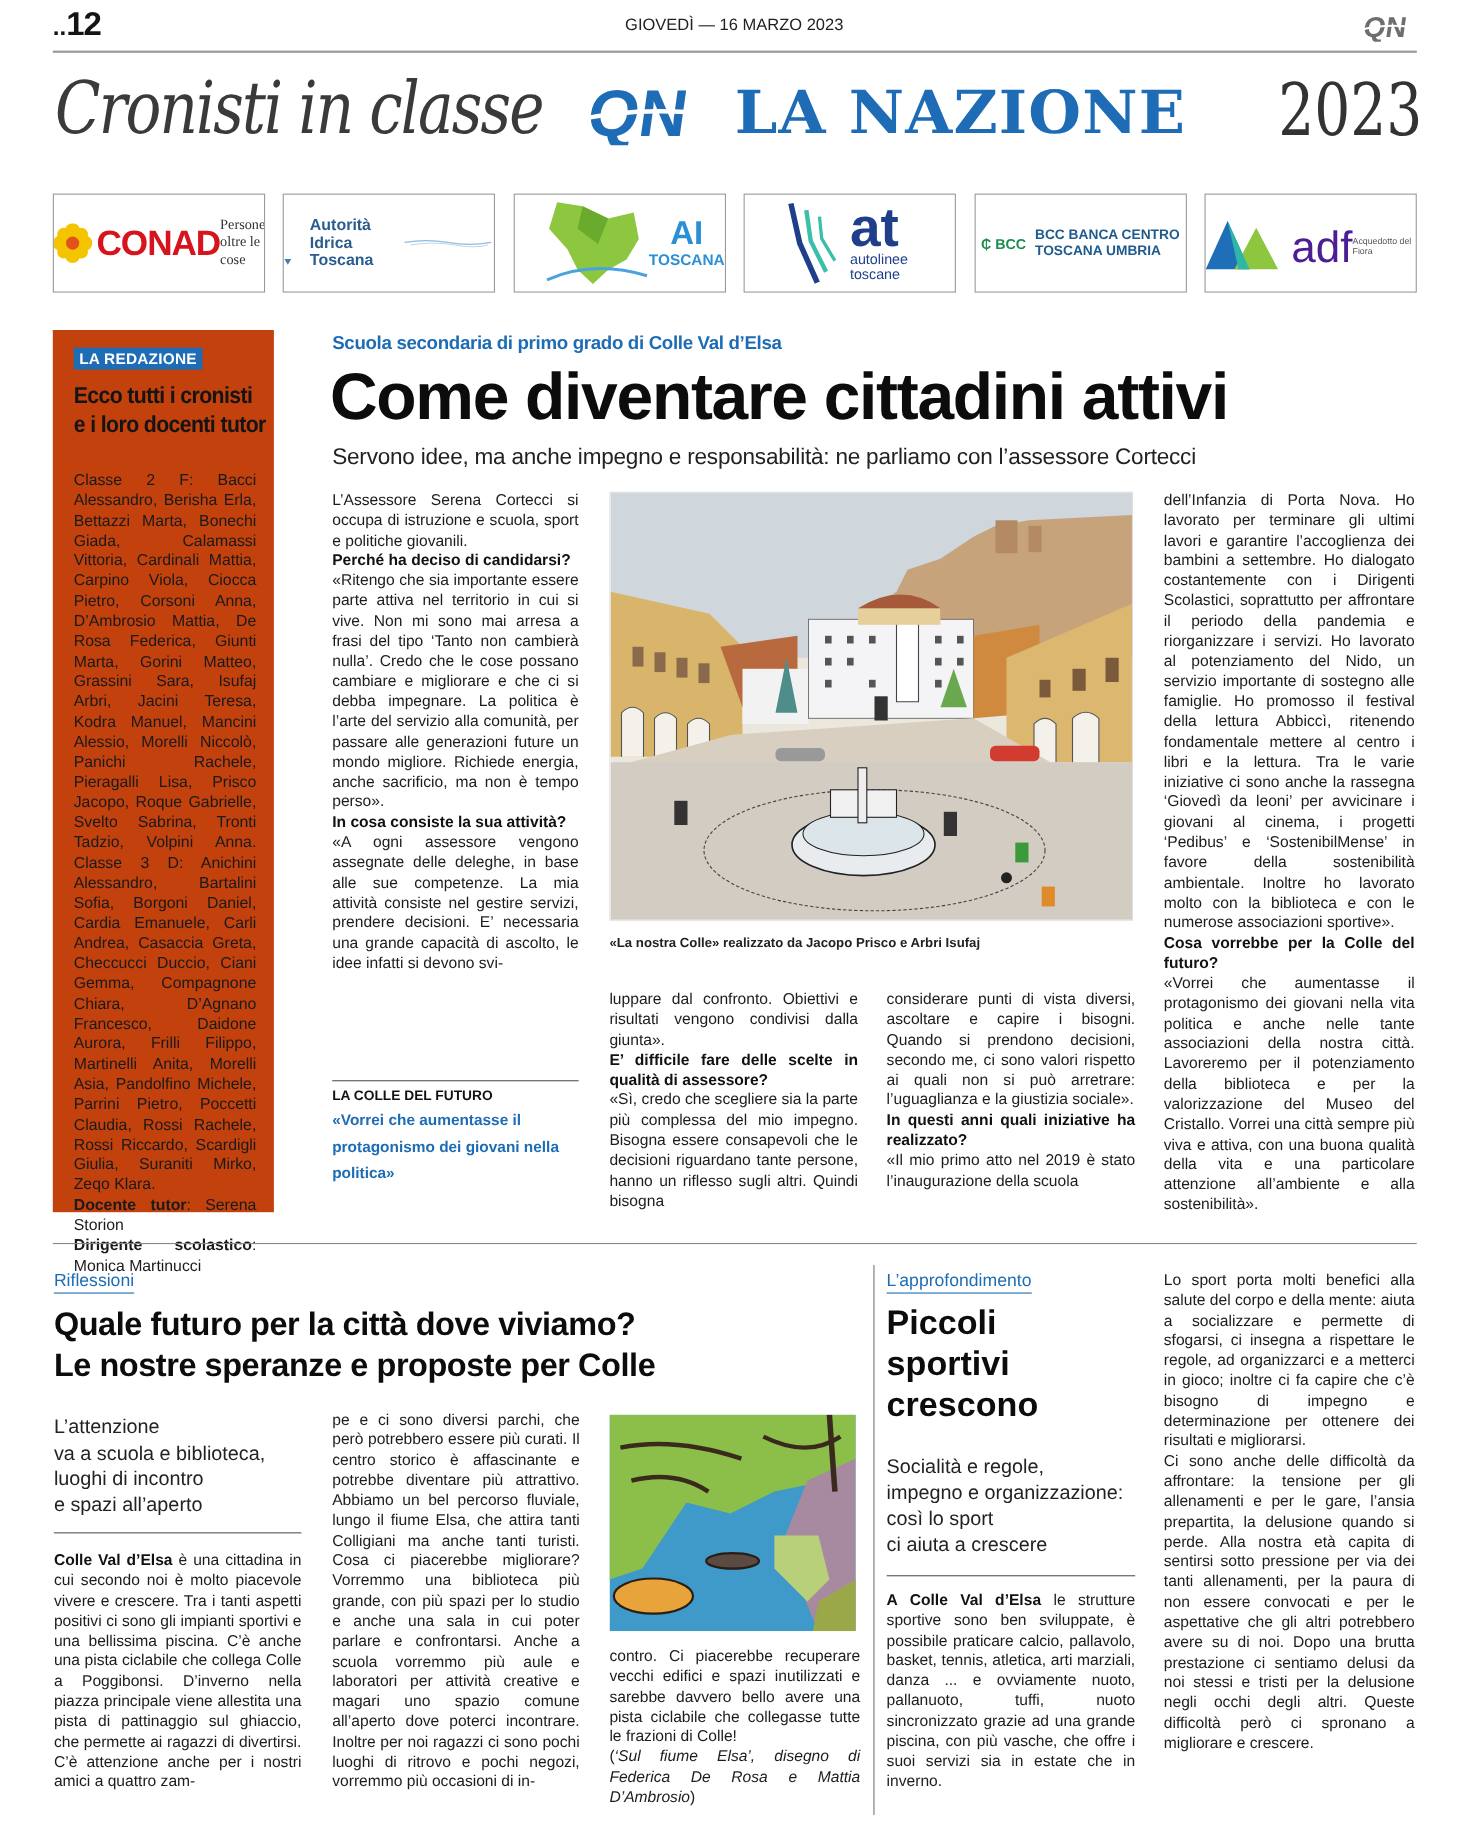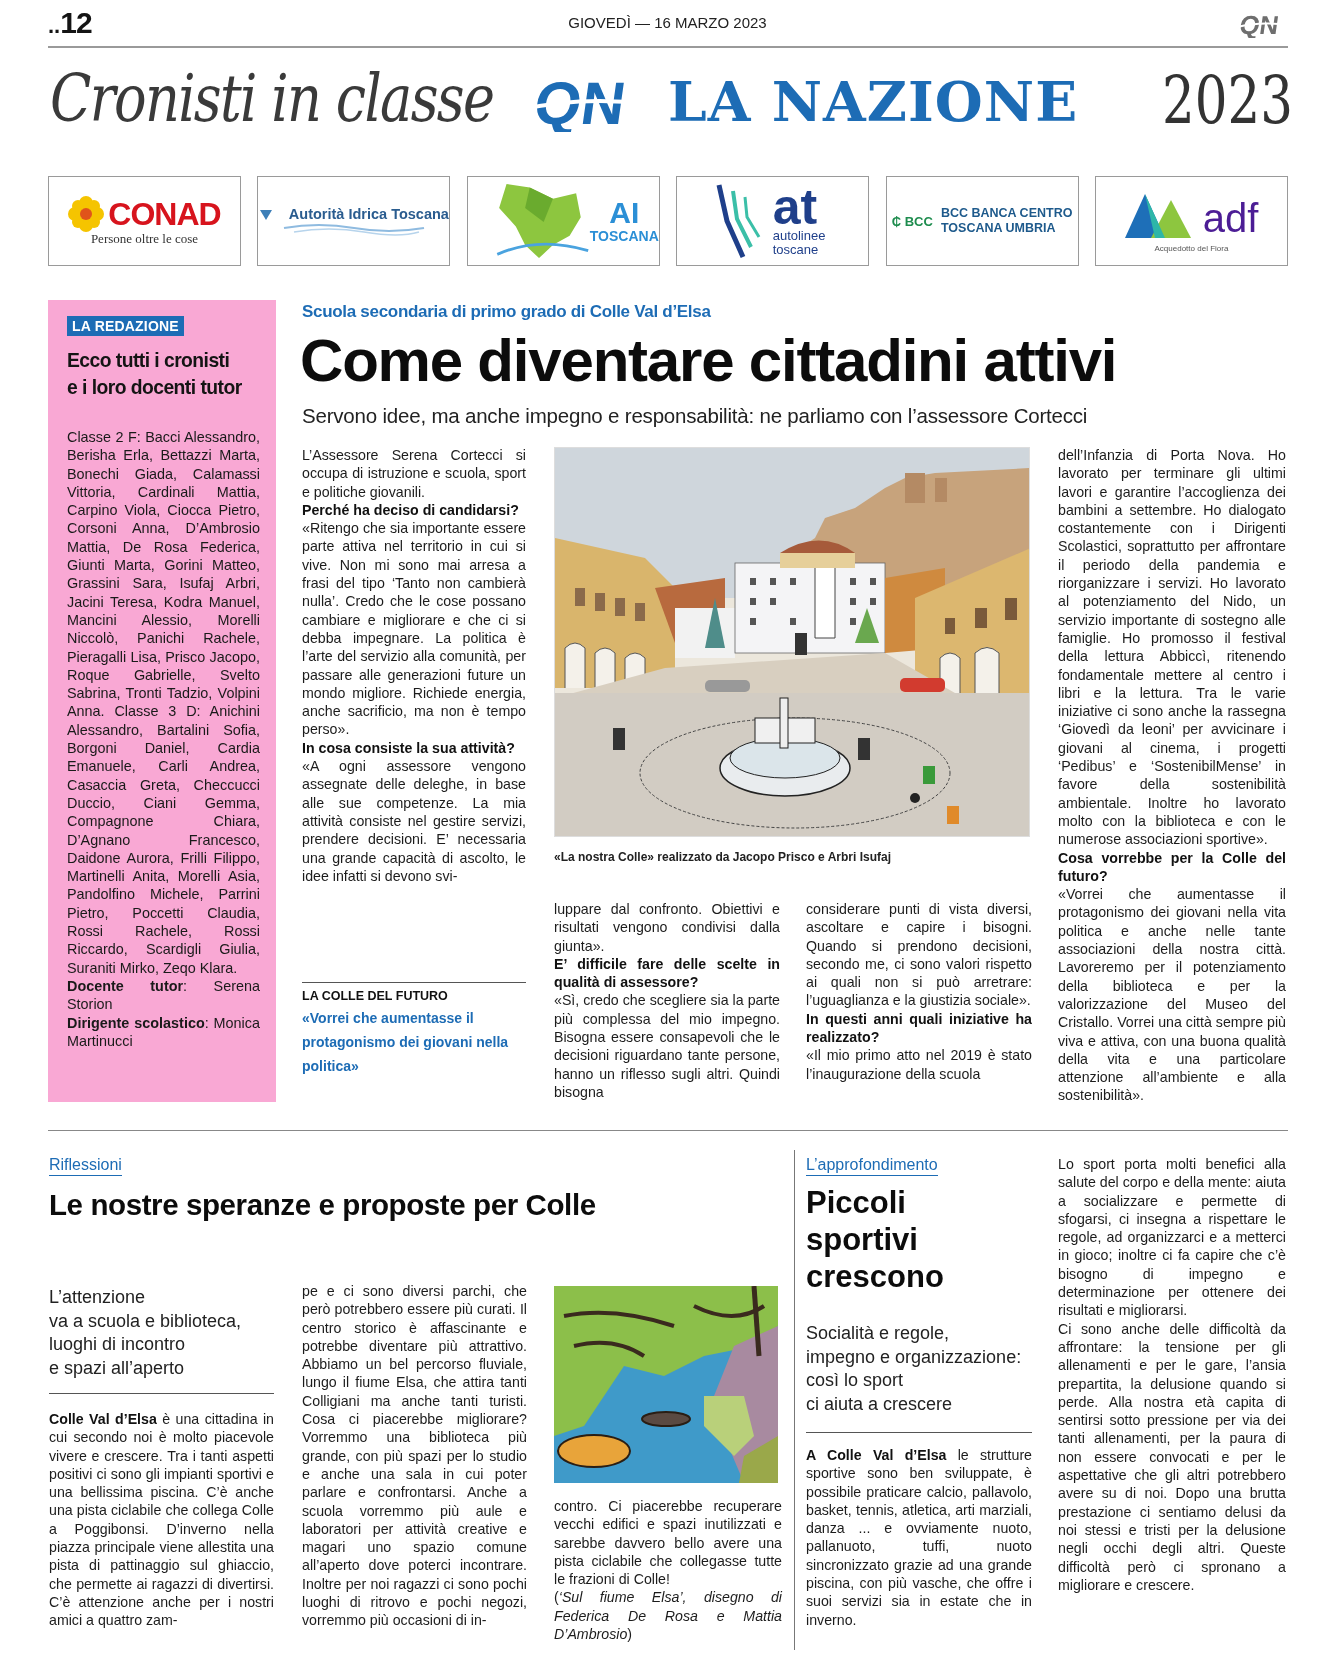--- a/index.html
+++ b/index.html
@@ -17,24 +17,24 @@
   .rule-top { left: 48px; top: 46px; width: 1240px; height: 2px; background: #9a9a9a; }
 
   
   .mast-cronisti { left: 50px; top: 60px; font-family: "DejaVu Serif", serif; font-style: italic; font-size: 66px; color: #3a3a3a; letter-spacing: -2px; transform: scaleX(0.82); transform-origin: left center; }
   .mast-qn { left: 520px; top: 74px; width: 128px; height: 58px; }
   .mast-nazione { left: 668px; top: 70px; font-family: "DejaVu Serif", serif; font-weight: bold; font-size: 54px; color: #1d6cb5; letter-spacing: 1px; transform: scaleX(1.02); transform-origin: left center; }
   .mast-year { left: 1162px; top: 62px; font-family: "DejaVu Serif", serif; font-size: 66px; color: #333; transform: scaleX(0.78); transform-origin: left center; }
 
   
   .sponsors { left: 48px; top: 176px; width: 1240px; height: 92px; display: flex; justify-content: space-between; }
-  .sponsor { width: 193px; height: 90px; border: 1px solid #9a9a9a; display: flex; align-items: center; justify-content: center; flex-direction: column; overflow: hidden; position: relative; background: #fff; }
-
-  
-  .sidebar { left: 48px; top: 300px; width: 228px; height: 802px; background: #f9a8d4; padding: 16px 16px 0 19px; }
+  .sponsor { width: 193px; height: 90px; border: 1px solid #9a9a9a; display: flex; align-items: center; justify-content: center; flex-direction: row; overflow: hidden; position: relative; background: #fff; }
+
+  
+  .sidebar { left: 48px; top: 300px; width: 201px; height: 802px; background: #c2410c; padding: 16px 16px 0 19px; }
   .tag { display: inline-block; background: #1d6cb5; color: #fff; font-weight: bold; font-size: 14px; padding: 2px 5px; letter-spacing: 0.2px; }
   .side-title { margin-top: 10px; font-size: 21px; font-weight: bold; line-height: 27px; letter-spacing: -0.6px; transform: scaleX(0.92); transform-origin: left; white-space: nowrap; }
   .side-body { margin-top: 28px; font-size: 14.4px; line-height: 18.3px; text-align: justify; color: #1a1a1a; }
   .side-body b { font-weight: bold; }
 
   
   .kicker { left: 302px; top: 302px; font-size: 17px; font-weight: bold; color: #1d6cb5; letter-spacing: -0.3px; }
   .headline { left: 300px; top: 326px; font-size: 60px; font-weight: bold; letter-spacing: -1.2px; color: #0c0c0c; white-space: nowrap; }
   .subhead { left: 302px; top: 404px; font-size: 20.5px; color: #222; letter-spacing: -0.2px; white-space: nowrap; }
 
@@ -286,20 +286,21 @@
 <div class="abs col col4">
   <p>dell’Infanzia di Porta Nova. Ho lavorato per terminare gli ultimi lavori e garantire l’accoglienza dei bambini a settembre. Ho dialogato costantemente con i Dirigenti Scolastici, soprattutto per affrontare il periodo della pandemia e riorganizzare i servizi. Ho lavorato al potenziamento del Nido, un servizio importante di sostegno alle famiglie. Ho promosso il festival della lettura Abbiccì, ritenendo fondamentale mettere al centro i libri e la lettura. Tra le varie iniziative ci sono anche la rassegna ‘Giovedì da leoni’ per avvicinare i giovani al cinema, i progetti ‘Pedibus’ e ‘SostenibilMense’ in favore della sostenibilità ambientale. Inoltre ho lavorato molto con la biblioteca e con le numerose associazioni sportive».</p>
   <p><b>Cosa vorrebbe per la Colle del futuro?</b></p>
   <p>«Vorrei che aumentasse il protagonismo dei giovani nella vita politica e anche nelle tante associazioni della nostra città. Lavoreremo per il potenziamento della biblioteca e per la valorizzazione del Museo del Cristallo. Vorrei una città sempre più viva e attiva, con una buona qualità della vita e una particolare attenzione all’ambiente e alla sostenibilità».</p>
 </div>
 
 <div class="abs rule-mid"></div>
 
 <div class="abs kicker2">Riflessioni</div>
 <h2 class="abs headline2">
+  <div>Quale futuro per la città dove viviamo?</div>
   <div>Le nostre speranze e proposte per Colle</div>
 </h2>
 <div class="abs standfirst2">
   <div>L’attenzione</div>
   <div>va a scuola e biblioteca,</div>
   <div>luoghi di incontro</div>
   <div>e spazi all’aperto</div>
 </div>
 <div class="abs sf-rule"></div>
 <div class="abs col col5">

